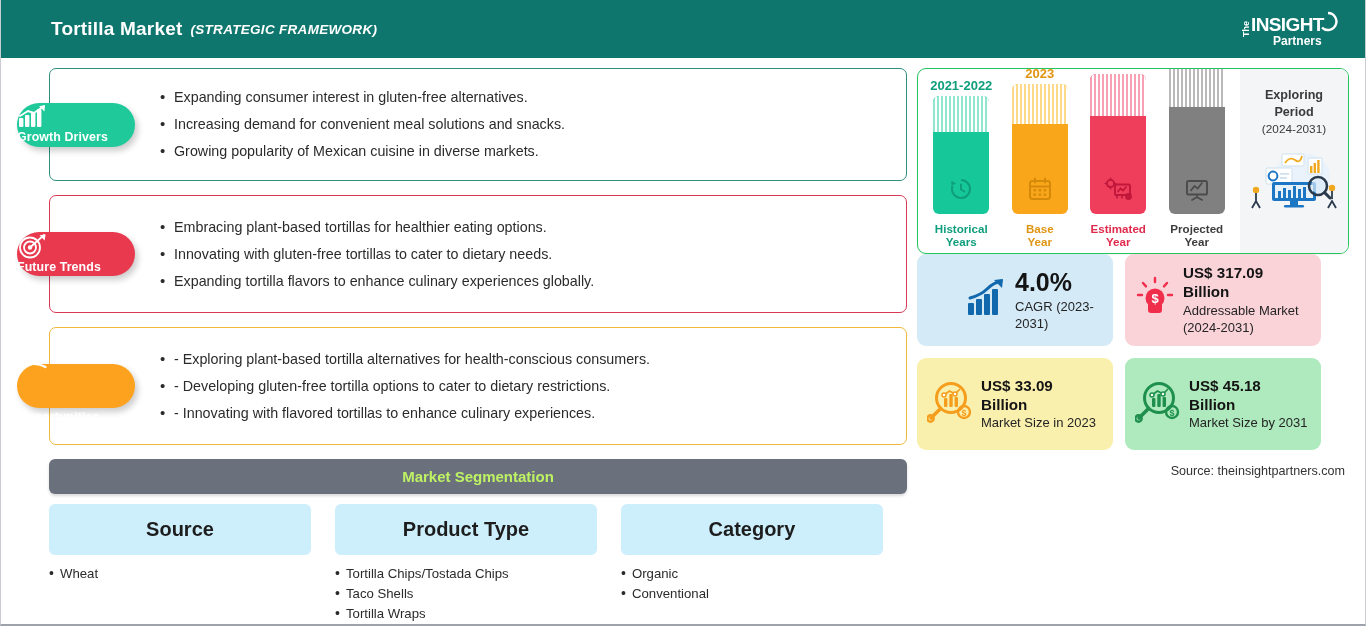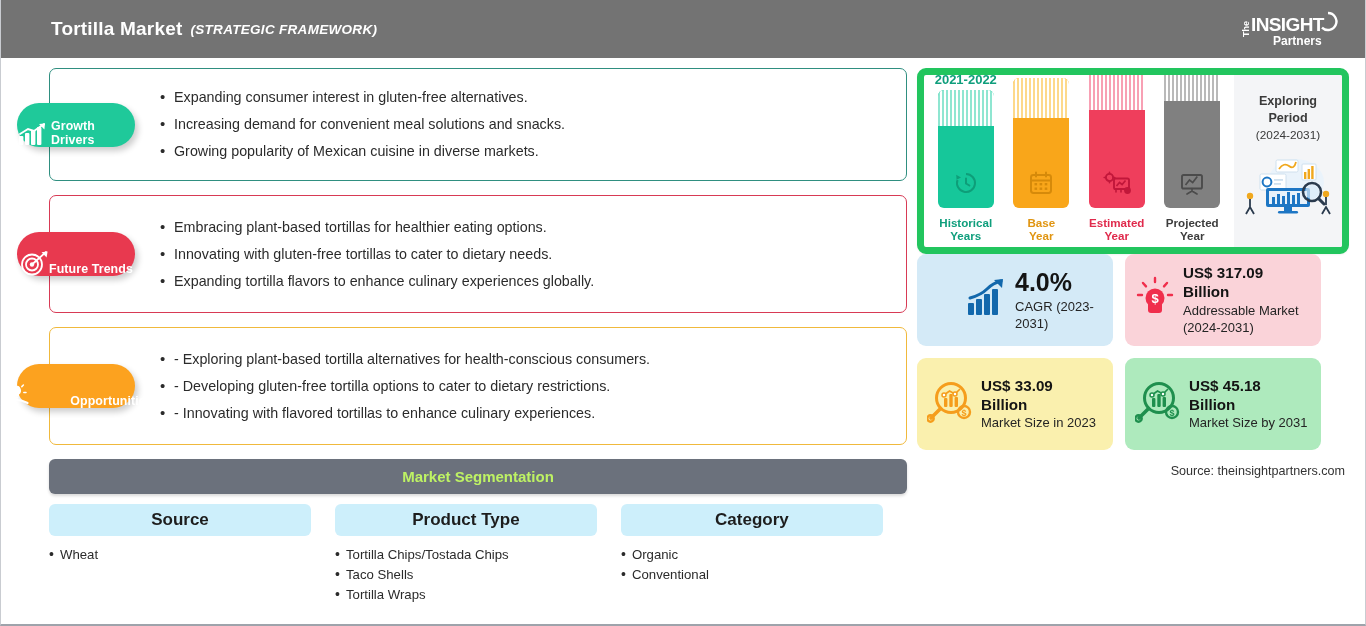--- a/index.html
+++ b/index.html
@@ -19,21 +19,21 @@
     background: #ffffff;
     border-left: 1px solid #c9ccd1;
     border-right: 1px solid #c9ccd1;
     border-bottom: 2px solid #9ea3ab;
   }
 
   
   .header {
     position: relative;
     height: 58px;
-    background: #737373;
+    background: #0f766e;
     display: flex;
     align-items: center;
     padding: 0 18px 0 50px;
   }
   .header-title {
     font-size: 19px;
     font-weight: bold;
     color: #ffffff;
     letter-spacing: .2px;
   }
@@ -115,21 +115,22 @@
   
   .badge {
     position: absolute;
     left: -32px;
     top: 50%;
     transform: translateY(-50%);
     width: 118px;
     height: 44px;
     border-radius: 22px;
     display: flex;
-    align-items: flex-end;
+    flex-direction: column;
+    align-items: flex-start;
     justify-content: center;
     box-shadow: 3px 4px 6px rgba(0,0,0,.20);
     z-index: 5;
   }
   .badge-growth { background: #1fc99a; border-radius: 26px 26px 26px 26px; }
   .badge-trends { background: #e8394f; }
   .badge-opps   { background: #fca21f; gap: 37px; }
   .badge-label {
     font-size: 12.4px;
     font-weight: bold;
@@ -150,45 +151,45 @@
     padding: 9px 0;
     margin-bottom: 10px;
     box-shadow: 0 2px 3px rgba(0,0,0,.15);
   }
   .seg-cols { display: flex; }
   .seg-col { width: 33.33%; padding-right: 24px; }
   .seg-col-head {
     background: #cdeffb;
     border-radius: 6px;
     text-align: center;
-    font-size: 17px;
+    font-size: 20px;
     font-weight: bold;
     color: #1d1d1d;
-    padding: 6px 0;
+    padding: 14px 0;
     margin-bottom: 9px;
   }
   .seg-item {
     font-size: 13.2px;
     color: #2b2b2b;
     line-height: 1.52;
     position: relative;
     padding-left: 11px;
     white-space: nowrap;
   }
   .seg-item::before {
     content: "\2022";
     position: absolute;
     left: 0;
     top: -1px;
     font-size: 14px;
   }
 
   
   .timeline-panel {
-    border: 7px solid #22c55e;
+    border: 1px solid #22c55e;
     border-radius: 9px;
     height: 186px;
     display: flex;
     overflow: hidden;
     background: #fff;
     box-shadow: 0 1px 2px rgba(0,0,0,.05);
   }
   .timeline-bars {
     flex: 1;
     display: flex;

